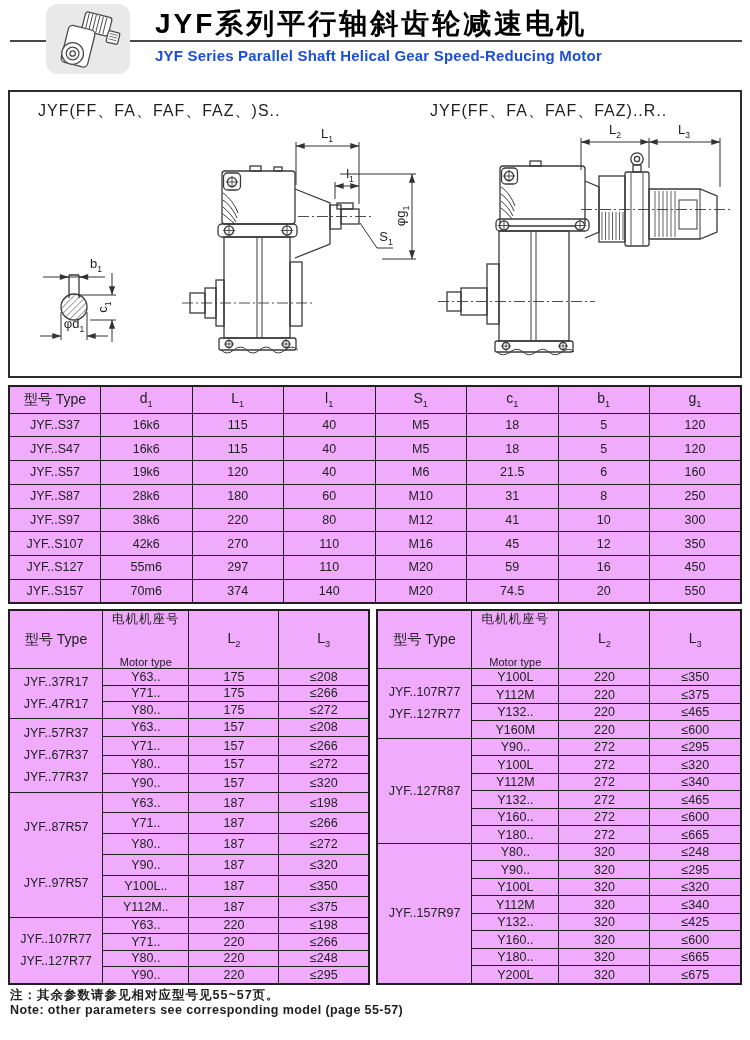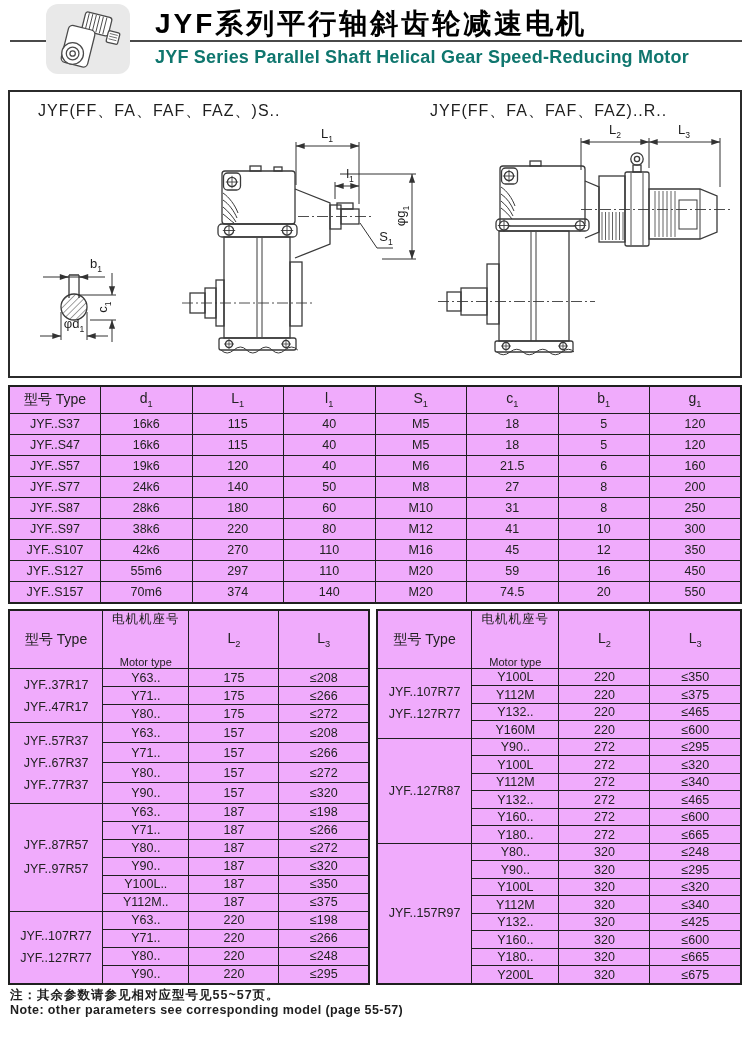--- a/index.html
+++ b/index.html
@@ -5,21 +5,21 @@
   html,body{margin:0;padding:0;}
   body{
     width:750px;height:1040px;background:#fff;position:relative;overflow:hidden;
     font-family:"Liberation Sans","DejaVu Sans",sans-serif;color:#222;
   }
   
   .header-rule{position:absolute;left:10px;right:8px;top:40px;height:2px;background:#4a4a4a;z-index:1;}
   .logo-box{position:absolute;left:46px;top:4px;width:84px;height:70px;background:#e9e9e9;border-radius:12px;z-index:2;
     display:flex;align-items:center;justify-content:center;}
   .title-zh{position:absolute;left:155px;top:5px;font-size:28px;font-weight:bold;letter-spacing:3px;color:#000000;z-index:2;white-space:nowrap;}
-  .title-en{position:absolute;left:155px;top:47px;font-size:18px;font-weight:bold;letter-spacing:0.2px;color:#0f766e;white-space:nowrap;}
+  .title-en{position:absolute;left:155px;top:47px;font-size:15px;font-weight:bold;letter-spacing:0.2px;color:#1d4ed8;white-space:nowrap;}
   
   .diagram-box{position:absolute;left:8px;top:90px;width:730px;height:284px;border:2px solid #2b2b2b;}
   .draw{position:absolute;left:0;top:0;width:730px;height:284px;}
   .cap{position:absolute;top:9px;font-size:16px;letter-spacing:1px;color:#1e1e1e;white-space:nowrap;}
   .cap.left{left:28px;}
   .cap.right{left:420px;}
   .dim{position:absolute;font-size:13px;color:#1e1e1e;white-space:nowrap;transform:translate(-50%,-100%);z-index:3;}
   .dim.rot{transform:translate(-50%,-50%) rotate(-90deg);}
   .dim sub,.t sub{font-size:0.66em;}
   
@@ -31,21 +31,21 @@
   .t.main tbody tr{height:19px;}
   .t.main th{font-size:14px;font-weight:normal;}
   .t.motor{top:609px;height:376px;font-size:12.5px;}
   .t.motor.ml{left:8px;width:362px;}
   .t.motor.mr{left:376px;width:366px;}
   .t.motor thead tr{height:39px;}
   .t.motor th{font-size:14px;font-weight:normal;}
   .mzh{font-size:12.5px;letter-spacing:1px;}
   .men{font-size:11px;margin-top:28px;}
   .type-cell{white-space:pre-line;line-height:22px;}
-  .type-cell.spread{line-height:24px;}
+  .type-cell.spread{line-height:56px;}
   
   .note{position:absolute;left:10px;font-size:12.5px;font-weight:bold;color:#1e1e1e;white-space:nowrap;}
   .note.zh{top:987px;letter-spacing:1px;}
   .note.en{top:1003px;letter-spacing:0.4px;}
 </style>
 </head>
 <body>
 
 <div>
 
@@ -232,30 +232,20 @@
           <td>JYF..S57</td>
           <td>19k6</td>
           <td>120</td>
           <td>40</td>
           <td>M6</td>
           <td>21.5</td>
           <td>6</td>
           <td>160</td>
         </tr>
       <tr>
-          <td>JYF..S77</td>
-          <td>24k6</td>
-          <td>140</td>
-          <td>50</td>
-          <td>M8</td>
-          <td>27</td>
-          <td>8</td>
-          <td>200</td>
-        </tr>
-      <tr>
           <td>JYF..S87</td>
           <td>28k6</td>
           <td>180</td>
           <td>60</td>
           <td>M10</td>
           <td>31</td>
           <td>8</td>
           <td>250</td>
         </tr>
       <tr>

